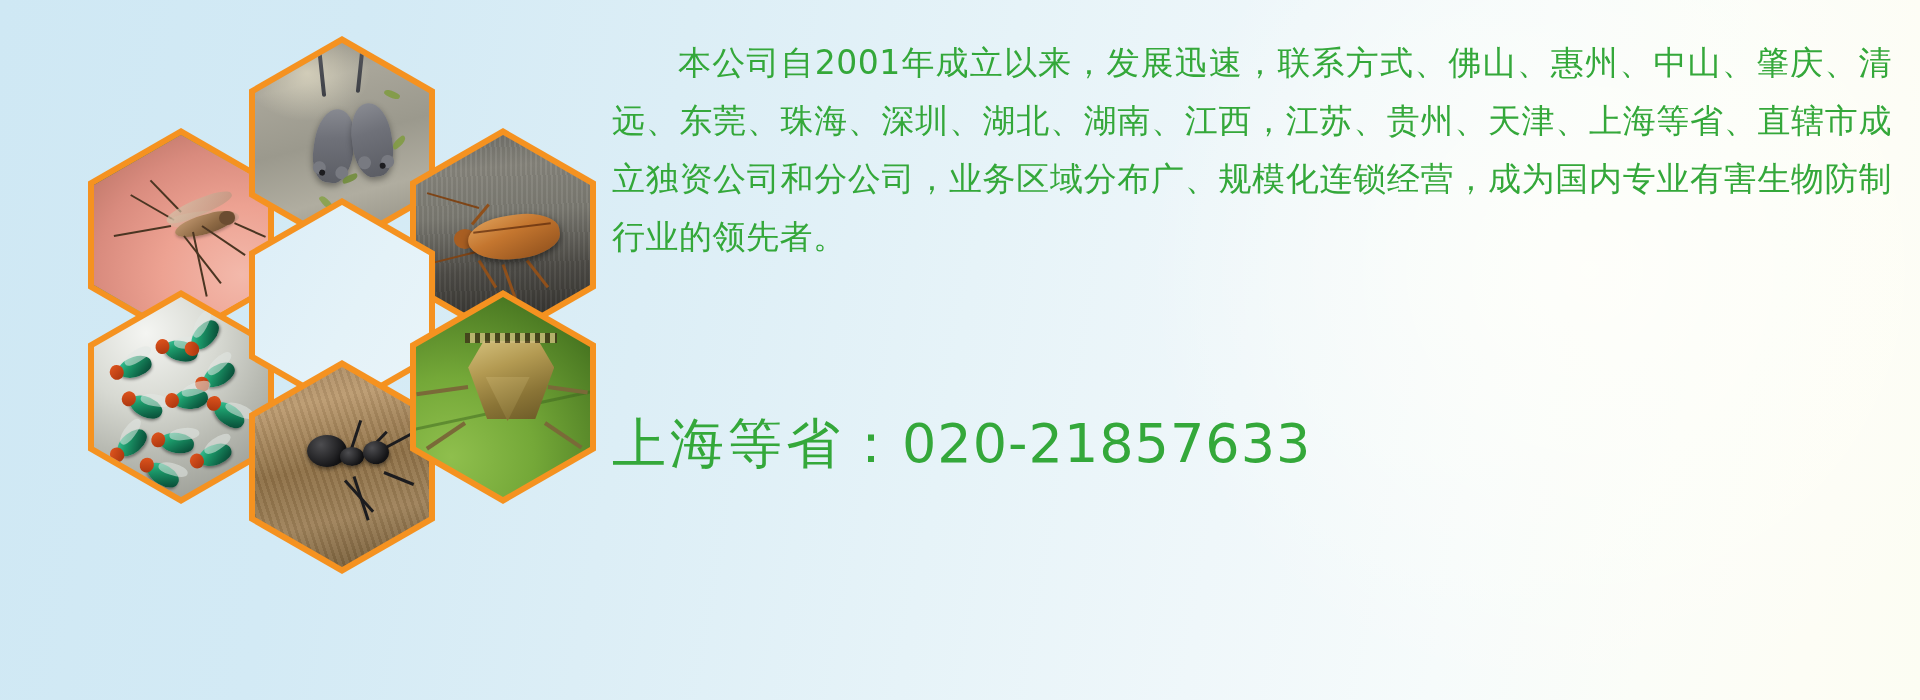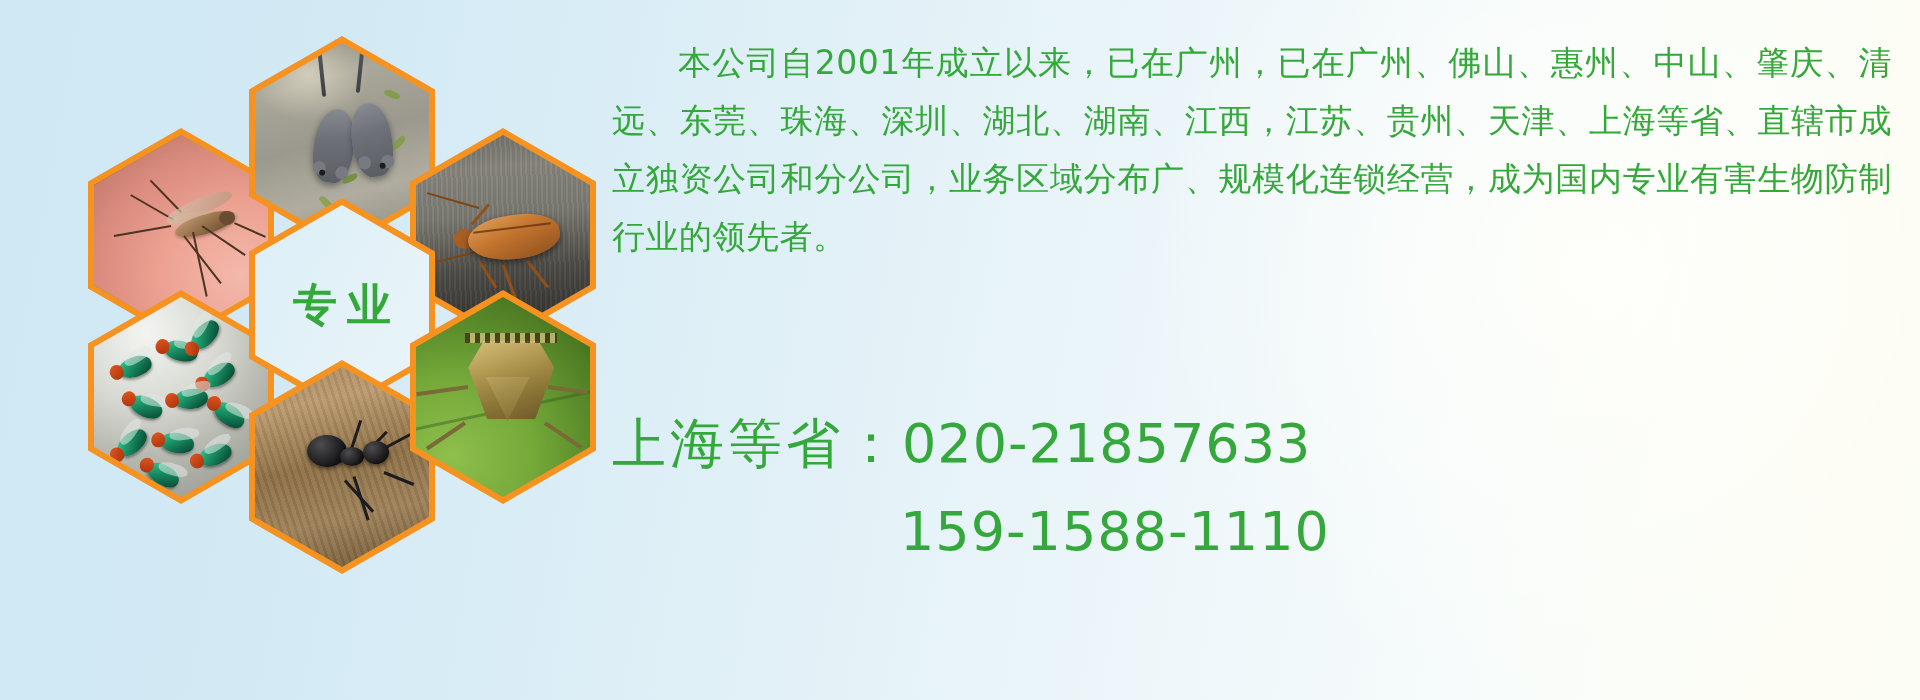--- a/index.html
+++ b/index.html
@@ -451,21 +451,20 @@
           <div class="fly" style="left:38%; top:68%; transform:rotate(8deg);"></div>
           <div class="fly" style="left:60%; top:74%; transform:rotate(-20deg);"></div>
           <div class="fly" style="left:30%; top:84%; transform:rotate(30deg);"></div>
           <div class="fly" style="left:54%; top:14%; transform:rotate(-48deg);"></div>
         </div>
       </div>
     </div>
 
     <div class="hex hex-center">
       <div class="inner">
-        <div class="hex-label-line">专业</div>
       </div>
     </div>
 
     <div class="hex hex-ant">
       <div class="inner">
         <div class="photo ph-ant">
           <div class="ant-leg al1"></div>
           <div class="ant-leg al2"></div>
           <div class="ant-leg al3"></div>
           <div class="ant-leg al4"></div>
@@ -488,25 +487,22 @@
           <div class="bug-body"></div>
           <div class="bug-stripe"></div>
           <div class="bug-scut"></div>
         </div>
       </div>
     </div>
 
   </div>
 
   <div id="copy">
-    <p id="intro-paragraph">本公司自2001年成立以来，已在广州，已在广州、佛山、惠州、中山、肇庆、清远、东莞、珠海、深圳、湖北、湖南、江西，江苏、贵州、天津、上海等省、直辖市成立独资公司和分公司，业务区域分布广、规模化连锁经营，成为国内专业有害生物防制行业的领先者。</p>
+    <p id="intro-paragraph">本公司自2001年成立以来，发展迅速，联系方式、佛山、惠州、中山、肇庆、清远、东莞、珠海、深圳、湖北、湖南、江西，江苏、贵州、天津、上海等省、直辖市成立独资公司和分公司，业务区域分布广、规模化连锁经营，成为国内专业有害生物防制行业的领先者。</p>
   </div>
 
   <div id="contact-block">
     <div class="contact-line">
       <span class="label">上海等省：</span><span>020-21857633</span>
     </div>
-    <div class="contact-line second">
-      <span>159-1588-1110</span>
-    </div>
   </div>
 
 </div>
 
 </body></html>

